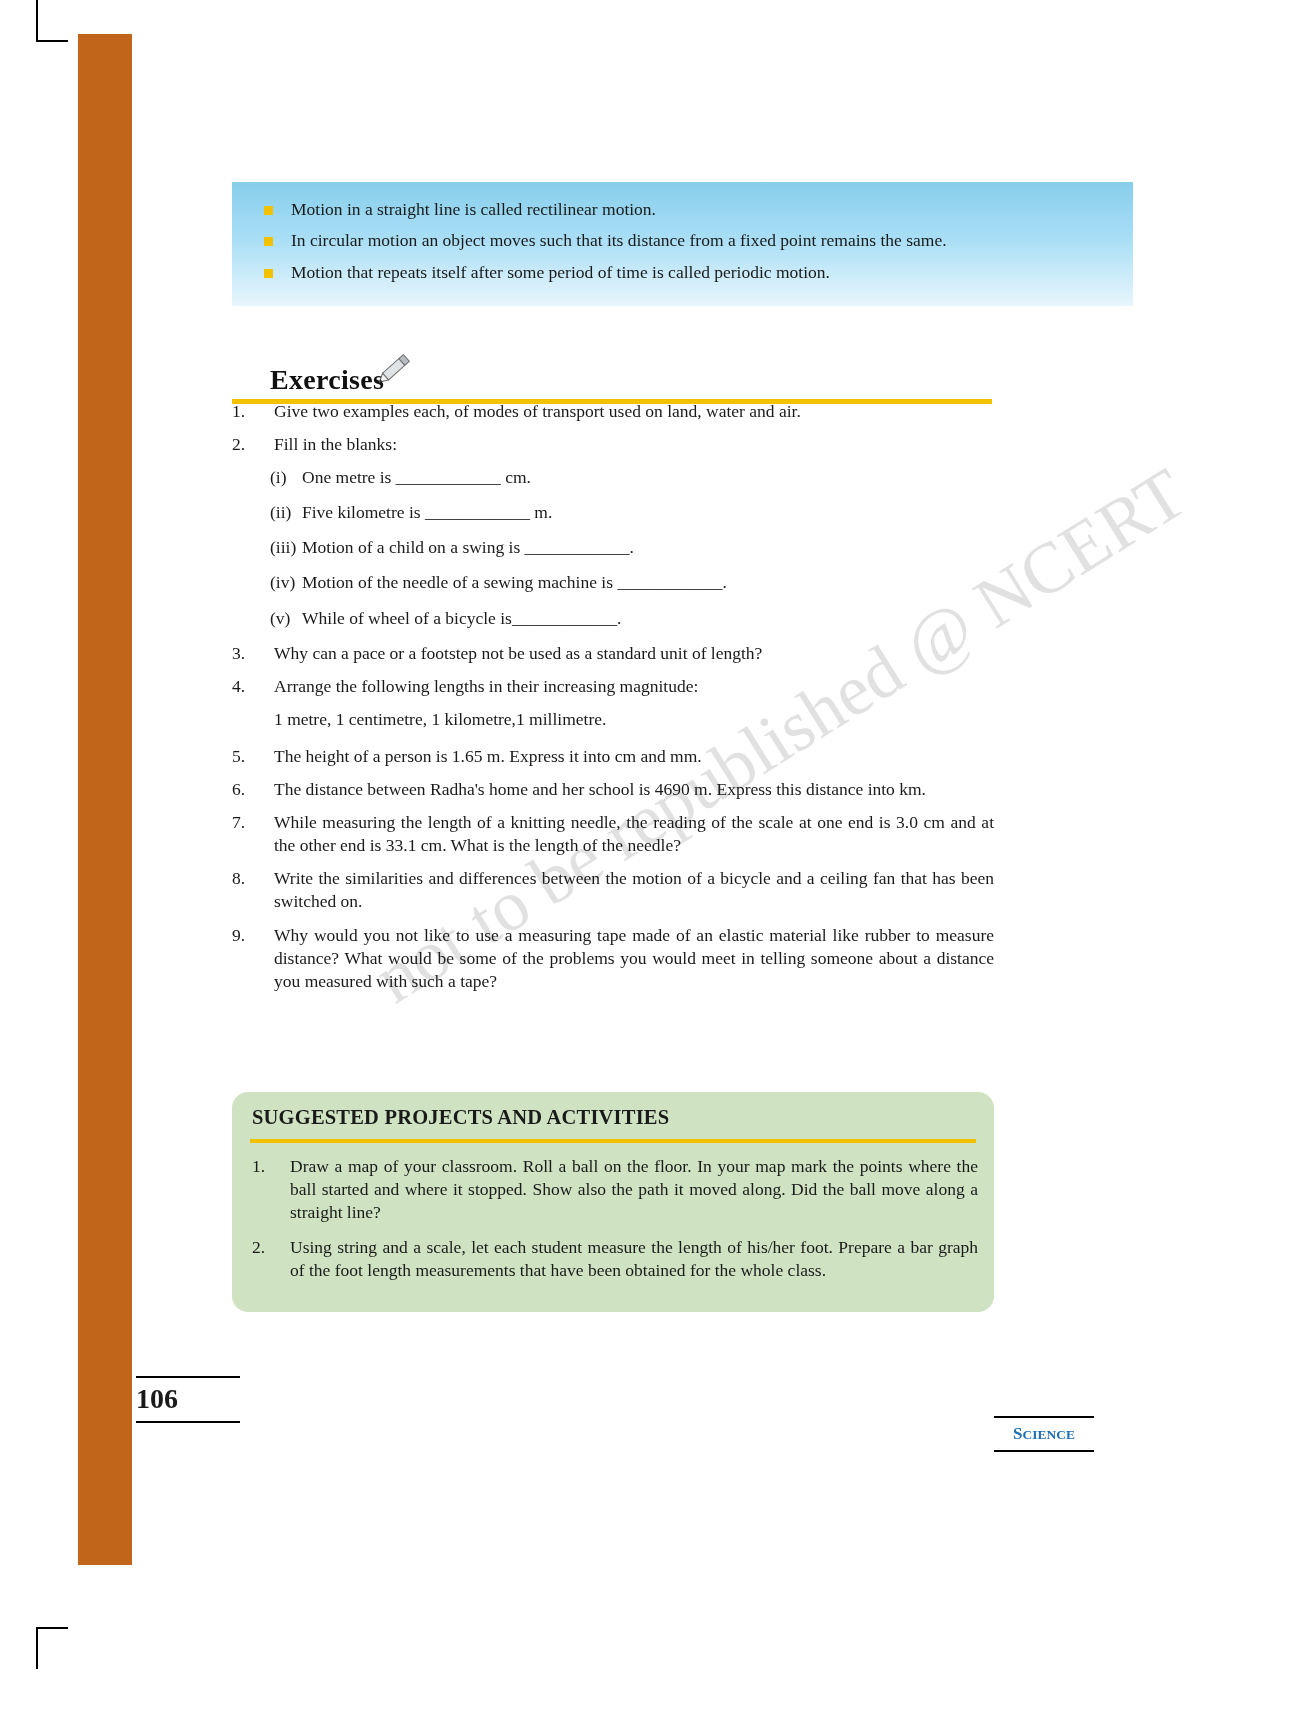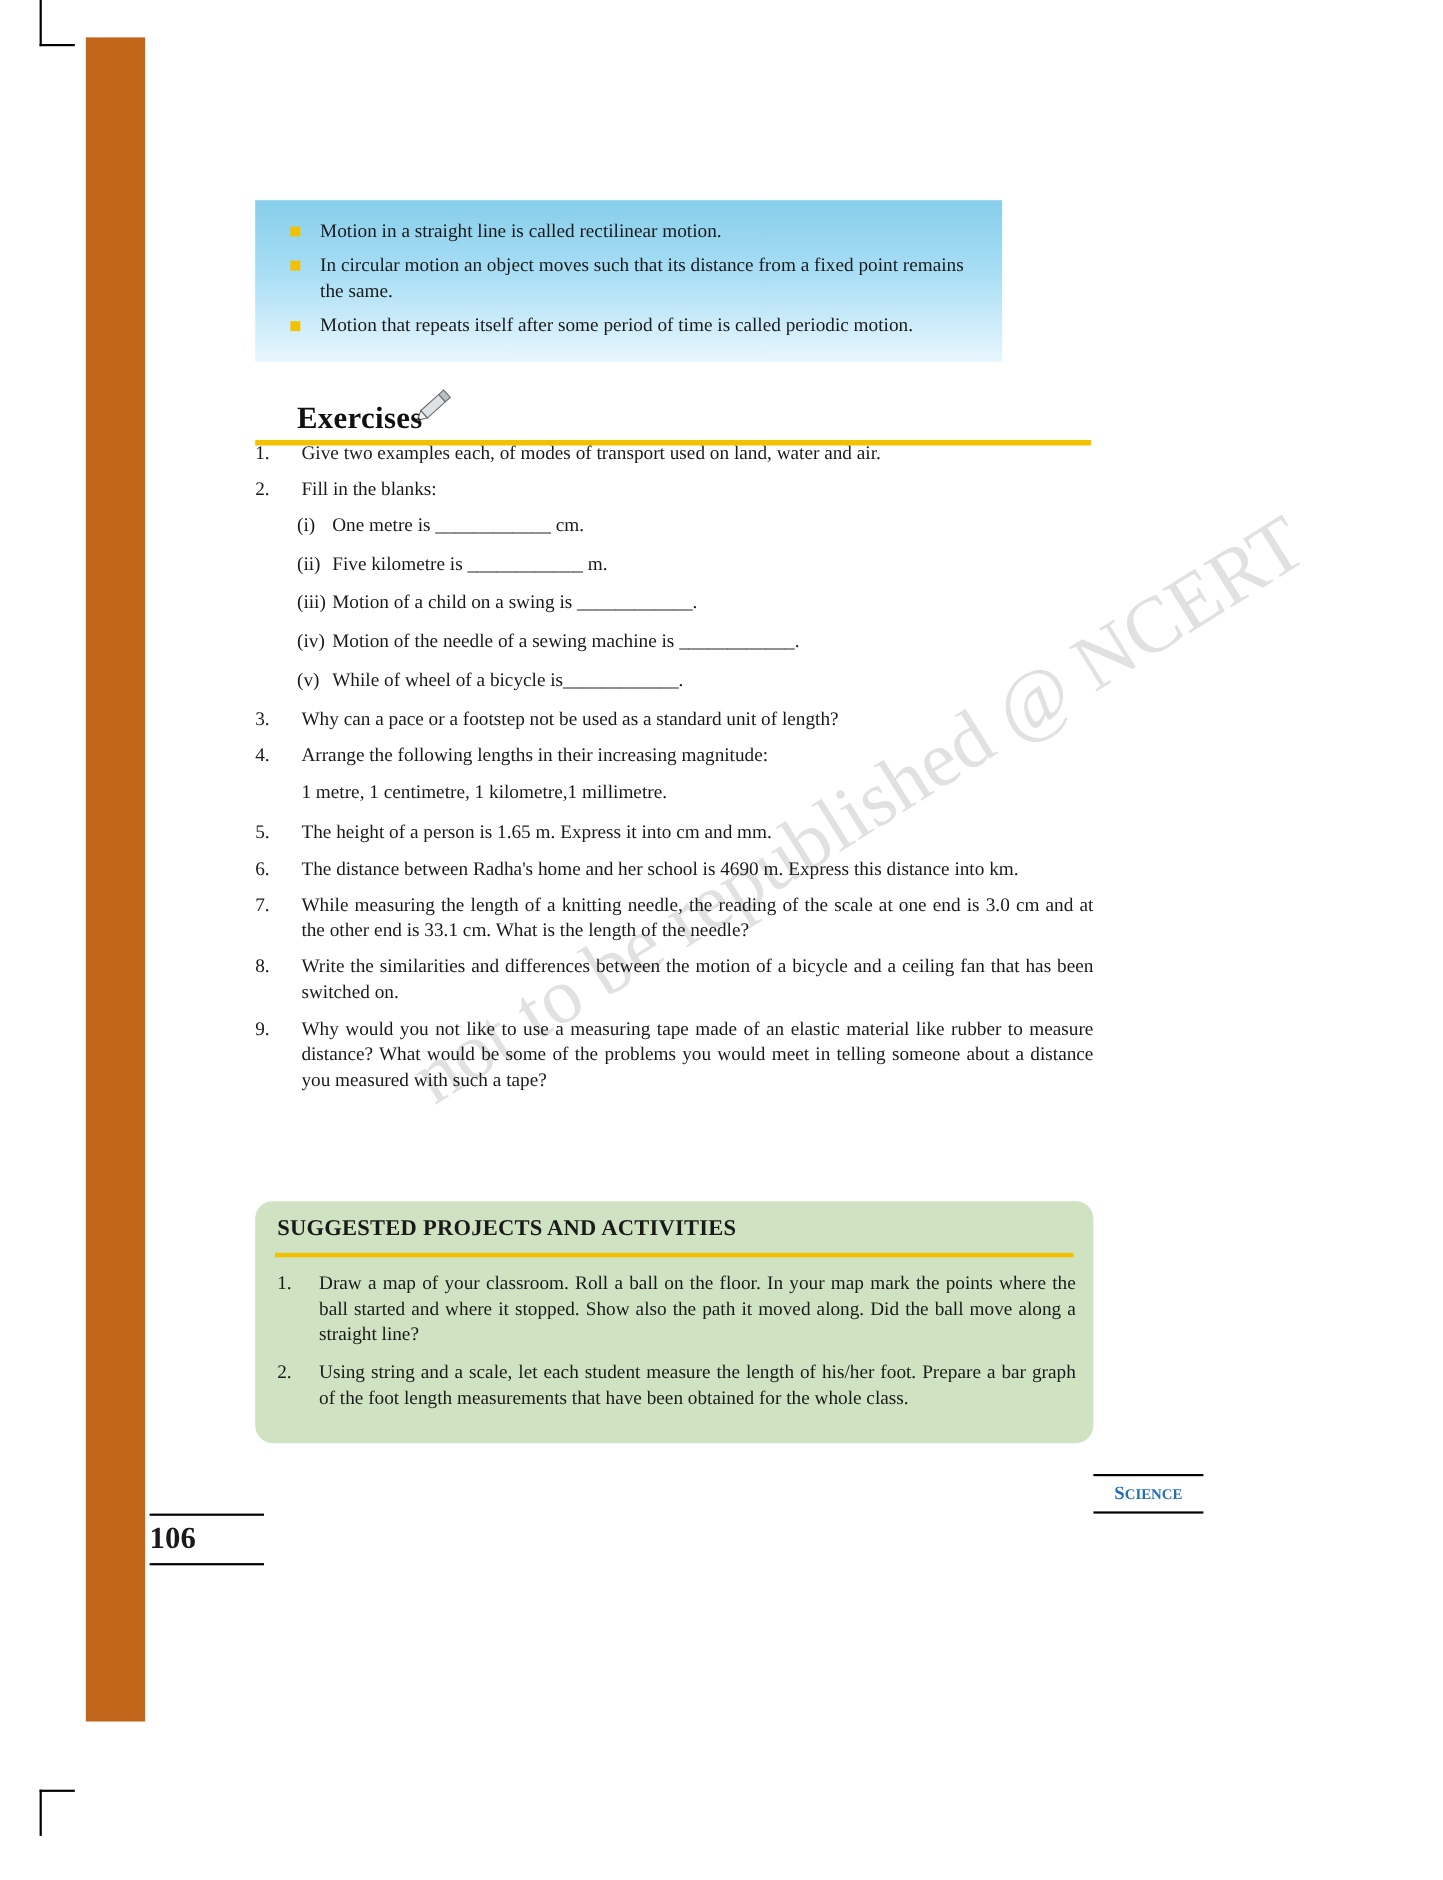--- a/index.html
+++ b/index.html
@@ -39,21 +39,21 @@
     width: 54px;
     bottom: 144px;
     background: #c1651b;
   }
 
   
   .keypoints {
     position: absolute;
     left: 232px;
     top: 182px;
-    width: 679px;
+    width: 901px;
     padding: 10px 18px 14px 18px;
     background: linear-gradient(to bottom, #87ceeb 0%, #a8def5 45%, #e8f6fd 100%);
     box-sizing: border-box;
   }
   .kp-item {
     display: flex;
     align-items: flex-start;
     margin: 6px 0 8px 0;
     font-size: 17.5px;
     line-height: 1.33;
@@ -193,21 +193,21 @@
     text-align: left;
     border-top: 2px solid #000;
     border-bottom: 2px solid #000;
     padding: 5px 0 6px 0;
     font-weight: bold;
     font-size: 28px;
   }
   .subject-box {
     position: absolute;
     right: 218px;
-    top: 1340px;
+    top: 1416px;
     width: 100px;
     text-align: center;
     border-top: 2px solid #000;
     border-bottom: 2px solid #000;
     padding: 6px 0 6px 0;
     color: #1f6fb5;
     font-weight: bold;
     font-size: 17px;
   }
   .subject-box .small-caps { font-size: 13.5px; }

